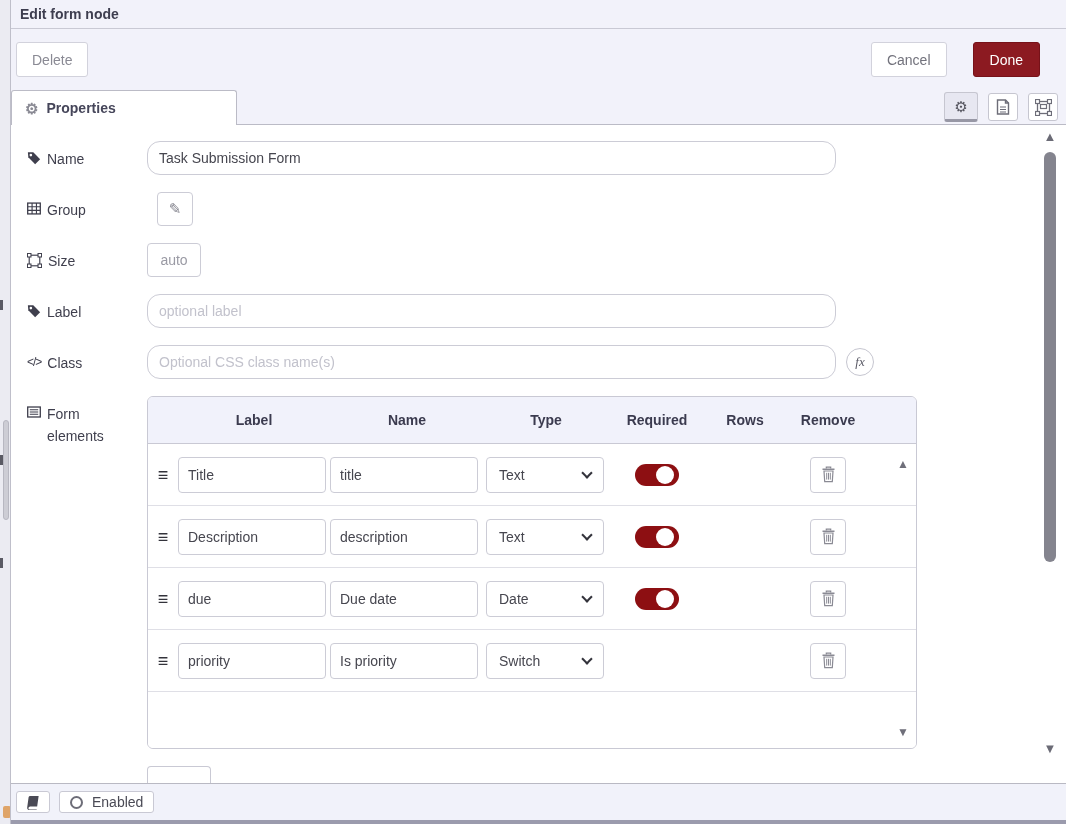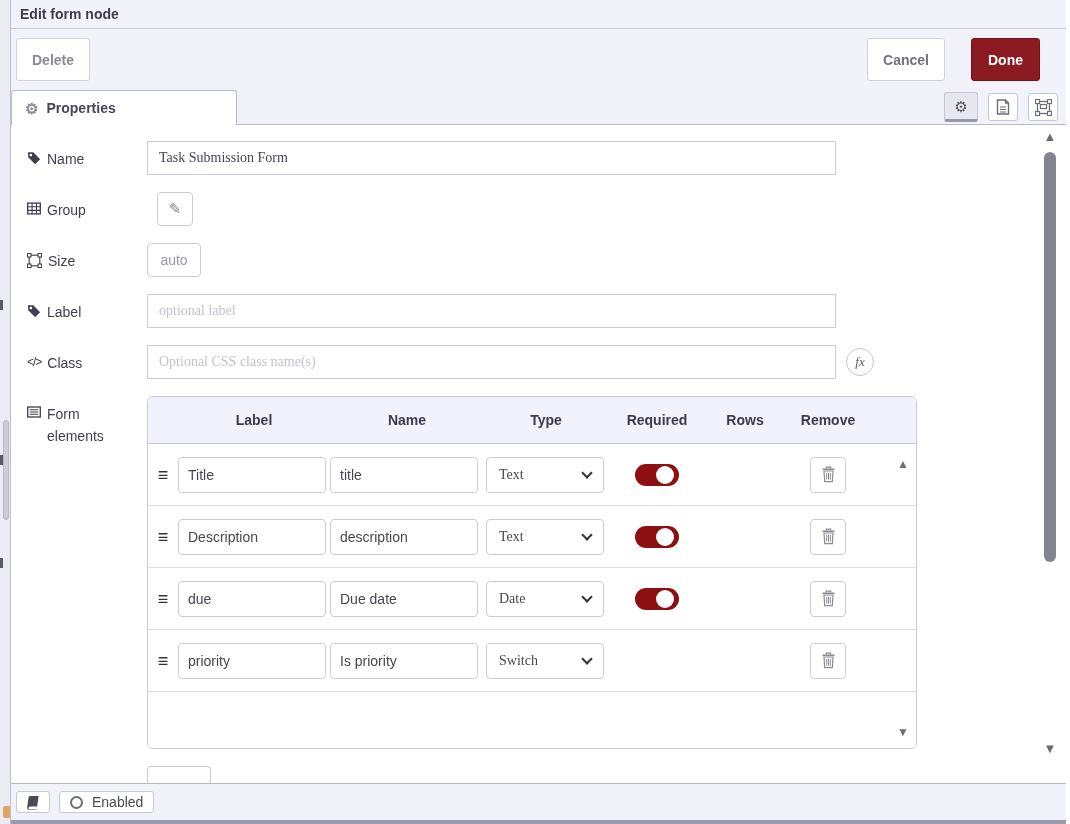--- a/index.html
+++ b/index.html
@@ -19,23 +19,23 @@
   
   .dialog { position:absolute; left:10px; top:0; width:1056px; height:824px;
             background:#fff; border-left:1px solid #bfbfca; }
 
   .dlg-header { height:29px; background:#f2f2fa; border-bottom:1px solid #c9c9d4;
                 display:flex; align-items:center; padding-left:9px;
                 font-size:14px; font-weight:bold; color:#3d3d4f; }
 
   .dlg-toolbar { height:61px; background:#f2f2fa; display:flex; align-items:center;
                  padding:0 26px 0 5px; }
-  .btn { height:43px; background:#fff; border:1px solid #d2d2dc; border-radius:3px;
+  .btn { height:35px; background:#fff; border:1px solid #d2d2dc; border-radius:3px;
          font-family:"Liberation Sans",sans-serif; font-size:14px; color:#8a8a94;
-         padding:0 15px; cursor:pointer;font-weight:bold; }
+         padding:0 15px; cursor:pointer; }
   .btn-done { background:#8c1a21; border-color:#771219; color:#fff; padding:0 16px; }
   .toolbar-spacer { flex:1; }
   .btn-cancel { margin-right:26px; color:#72727c; }
 
   .dlg-tabbar { height:35px; background:#f2f2fa; border-bottom:1px solid #bbbbc6;
                 position:relative; display:flex; align-items:center;
                 justify-content:flex-end; gap:10px; padding-right:8px; }
   .tab-properties { position:absolute; left:0; bottom:-1px; width:226px; height:35px;
                     background:#fff; border:1px solid #bbbbc6; border-bottom:none;
                     border-radius:3px 3px 0 0; display:flex; align-items:center;
@@ -50,22 +50,22 @@
   .tab-icon-btn.active .gear-glyph { color:#55555f; }
 
   
   .dlg-content { position:absolute; top:125px; left:0; right:0; bottom:41px;
                  background:#fff; padding:16px 0 0 16px; overflow:hidden; }
   .frow { display:flex; align-items:flex-start; margin-bottom:17px; }
   .frow-label { width:120px; display:flex; align-items:flex-start; gap:6px;
                 padding-top:8px; font-size:14px; color:#3f3f4d; }
   .frow-label .lbl-txt { max-width:70px; line-height:1.55; }
   .fld-icon { flex:0 0 auto; margin-top:2px; }
-  .text-input { width:689px; height:34px; border:1px solid #ccccd6; border-radius:0;
-                padding:16px 11px; font-family:Liberation Serif, serif;
+  .text-input { width:689px; height:34px; border:1px solid #ccccd6; border-radius:13px;
+                padding:16px 11px; font-family:Liberation Sans, sans-serif;
                 font-size:14px; color:#46464f; background:#fff; }
   .text-input::placeholder { color:#c2c2cc; opacity:1; }
   .selectbox { display:flex; align-items:center; justify-content:space-between;
                height:34px; border:1px solid #ccccd6; border-radius:4px;
                padding:0 12px; font-size:14px; color:#46464f; background:#fff;
                cursor:pointer; }
   .group-select { width:645px; }
   .chev { width:8px; height:8px; border-right:2px solid #33333b; border-bottom:2px solid #33333b;
           transform:rotate(45deg); margin-top:-4px; }
   .sq-btn { width:36px; height:34px; background:#fff; border:1px solid #ccccd6;
@@ -85,21 +85,21 @@
              align-items:center; }
   .fe-head { height:47px; background:#f1f2fb; border-bottom:1px solid #c9c9d4;
              font-size:14px; font-weight:bold; color:#3b3b4f; text-align:center; }
   .fe-body { position:relative; height:304px; background:#fff; }
   .fe-row { height:62px; border-bottom:1px solid #dfdfe6; }
   .drag-handle { text-align:center; font-size:18px; font-weight:bold; color:#33333b;
                  cursor:grab; line-height:1; }
   .cell-input { width:148px; height:36px; border:1px solid #ccccd6; border-radius:4px;
                 padding:0 9px; font-family:"Liberation Sans",sans-serif; font-size:14px;
                 color:#46464f; }
-  .type-select { width:118px; height:36px; justify-self:start; margin-left:2px;font-family:Liberation Serif, serif; }
+  .type-select { width:118px; height:36px; justify-self:start; margin-left:2px; }
   .toggle { justify-self:center; width:44px; height:22px; border-radius:11px;
             background:#8d0f12; position:relative; cursor:pointer; }
   .toggle .knob { position:absolute; left:21px; top:2px; width:18px; height:18px;
                   border-radius:50%; background:#fff; }
   .trash-btn { justify-self:center; width:36px; height:36px; background:#fff;
                border:1px solid #ccccd6; border-radius:4px; display:flex;
                align-items:center; justify-content:center; cursor:pointer; }
   .scroll-arrow { position:absolute; right:7px; font-size:12px; color:#6f6f7a;
                   line-height:1; cursor:pointer; }
   .fe-up { top:14px; } .fe-down { bottom:10px; }

